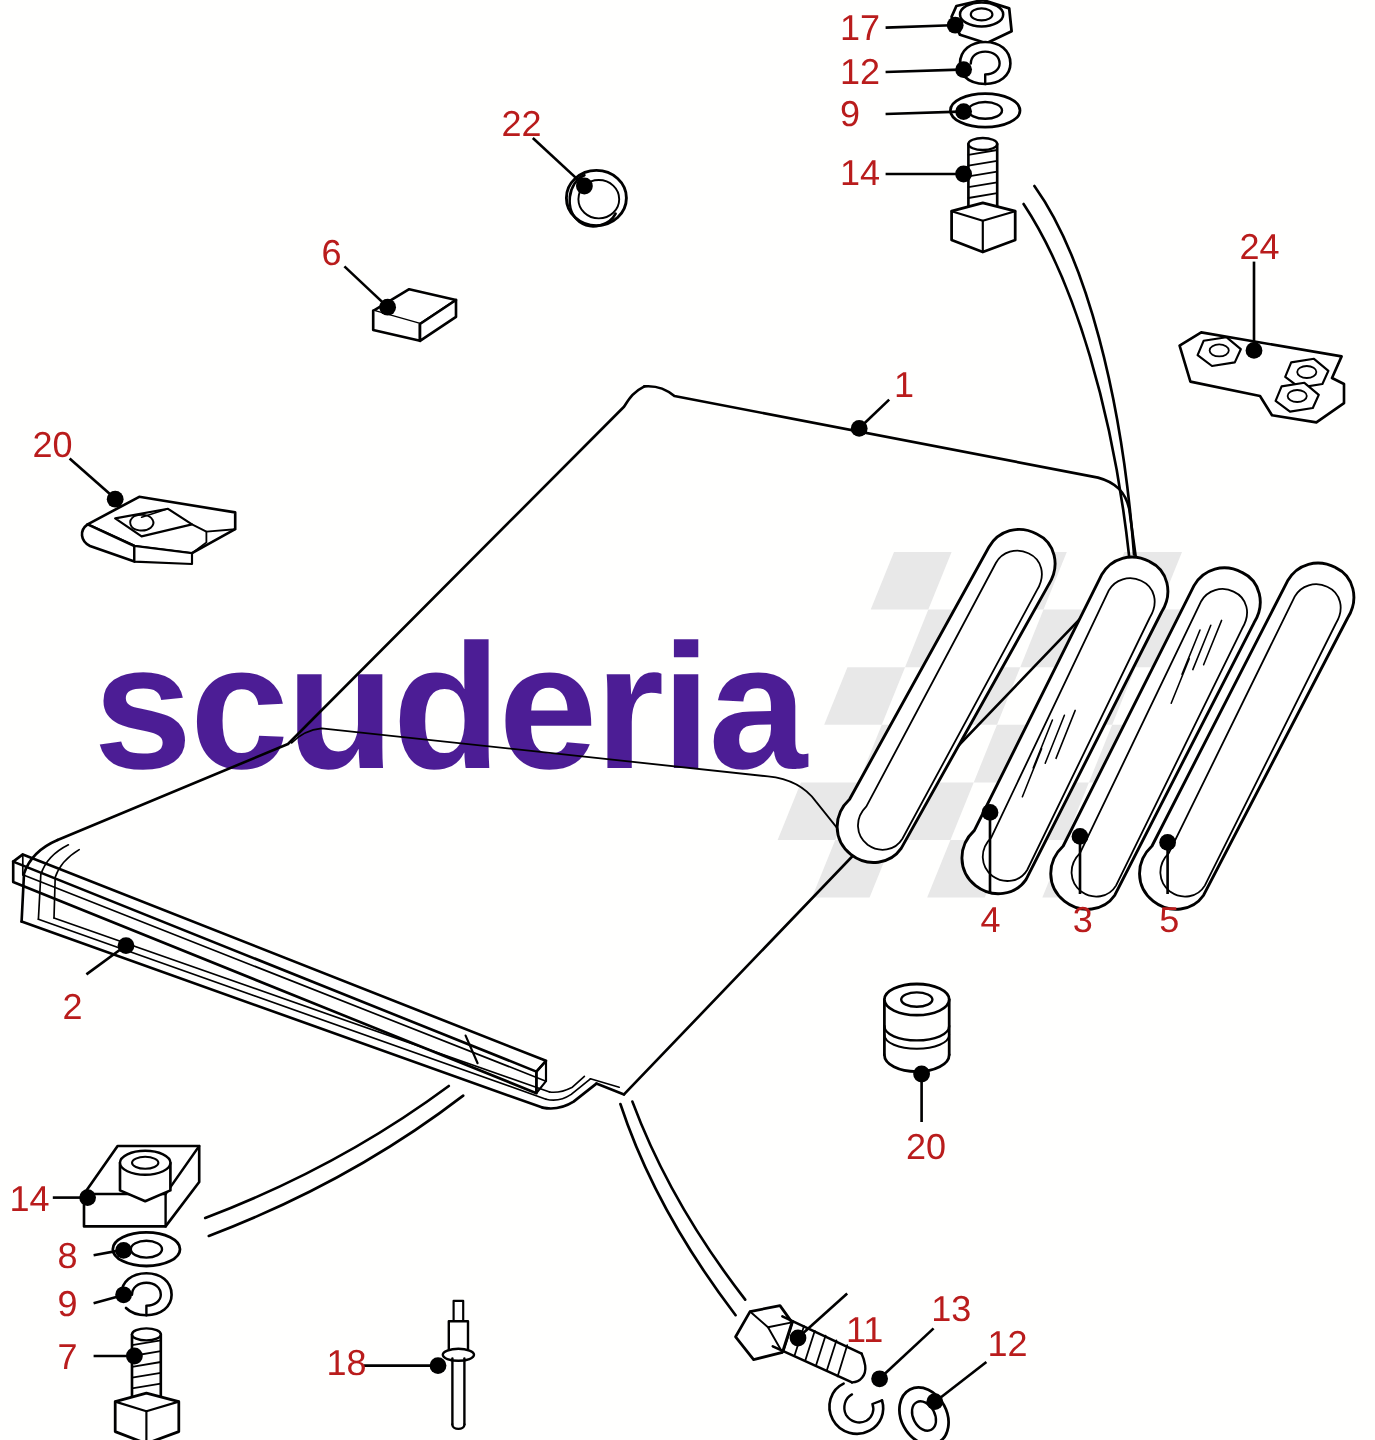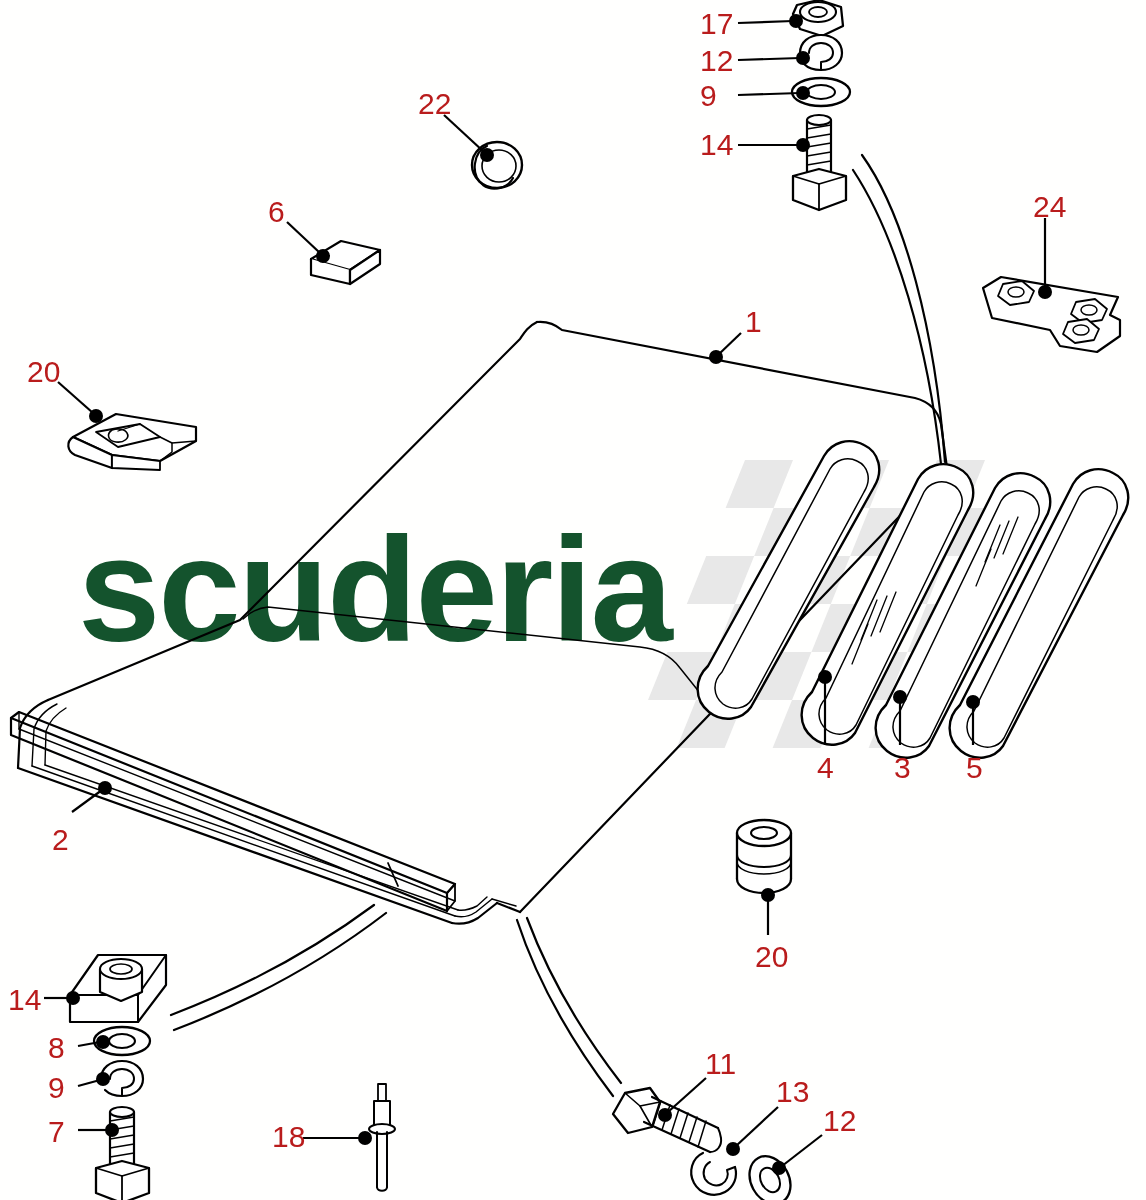--- a/index.html
+++ b/index.html
@@ -19,21 +19,21 @@
   .wm-text{
     position:absolute;
     pointer-events:none;
     user-select:none;
     white-space:nowrap;
   }
   #wm-scuderia{
     left:78px; top:505px;
     font-size:148px;
     font-weight:bold;
-    color:#14532d;
+    color:#4c1d95;
     letter-spacing:-2px;
   }
   #wm-carparts{
     left:108px; top:672px;
     font-size:40px;
     font-weight:bold;
     color:#f0f0f0;
     letter-spacing:44px;
   }
   .lbl{
@@ -470,21 +470,21 @@
   <div class="lbl" style="left:745px;  top:307px;">1</div>
   <div class="lbl" style="left:52px;   top:825px;">2</div>
   <div class="lbl" style="left:894px;  top:753px;">3</div>
   <div class="lbl" style="left:817px;  top:753px;">4</div>
   <div class="lbl" style="left:966px;  top:753px;">5</div>
   <div class="lbl" style="left:268px;  top:197px;">6</div>
   <div class="lbl" style="left:48px;   top:1117px;">7</div>
   <div class="lbl" style="left:48px;   top:1033px;">8</div>
   <div class="lbl" style="left:48px;   top:1073px;">9</div>
   <div class="lbl" style="left:8px;    top:985px;">14</div>
-  <div class="lbl" style="left:705px;  top:1049px;">11</div>
+  <div class="lbl" style="left:705px;  top:1094px;">11</div>
   <div class="lbl" style="left:823px;  top:1106px;">12</div>
   <div class="lbl" style="left:776px;  top:1077px;">13</div>
   <div class="lbl" style="left:700px;  top:130px;">14</div>
   <div class="lbl" style="left:700px;  top:81px;">9</div>
   <div class="lbl" style="left:700px;  top:46px;">12</div>
   <div class="lbl" style="left:700px;  top:9px;">17</div>
   <div class="lbl" style="left:27px;   top:357px;">20</div>
   <div class="lbl" style="left:272px;  top:1122px;">18</div>
   <div class="lbl" style="left:755px;  top:942px;">20</div>
   <div class="lbl" style="left:1033px; top:192px;">24</div>

